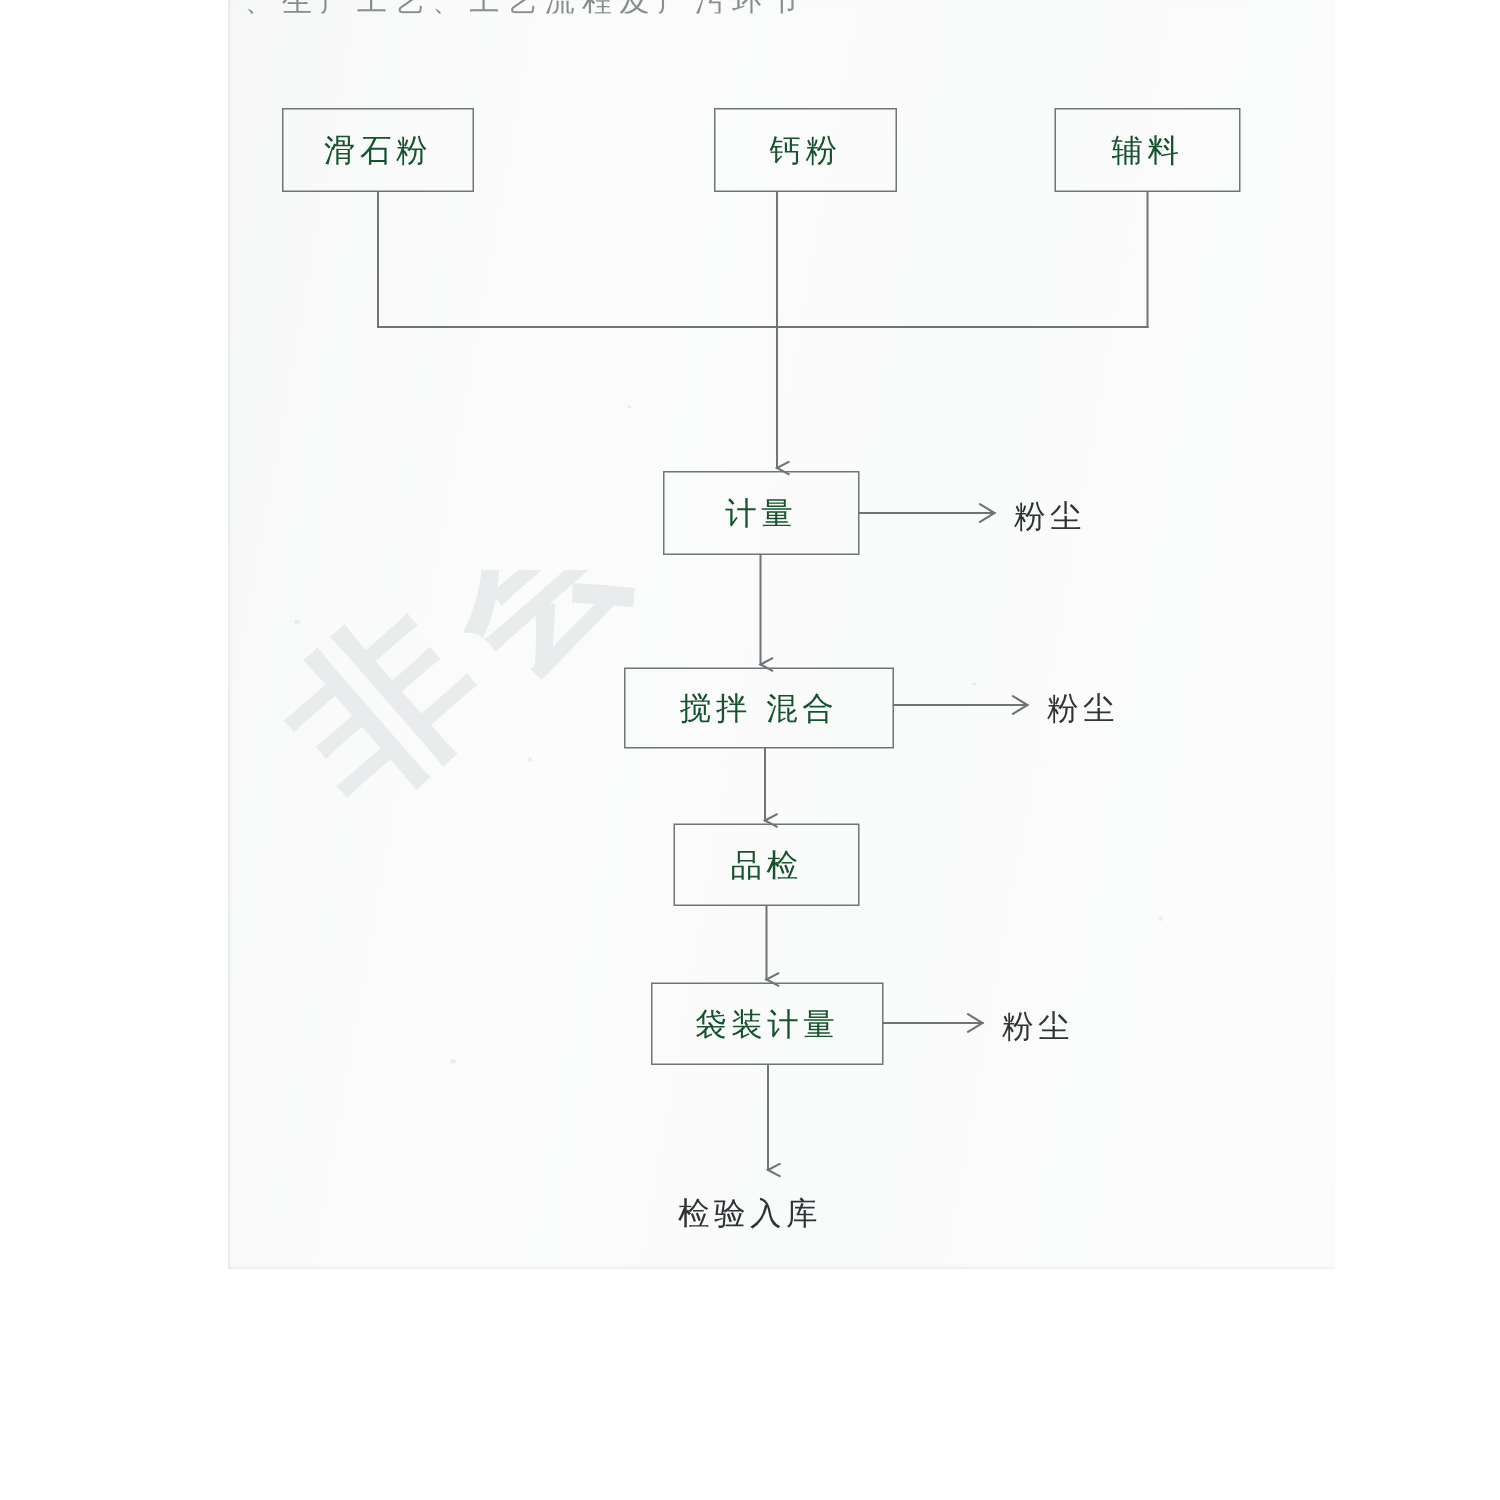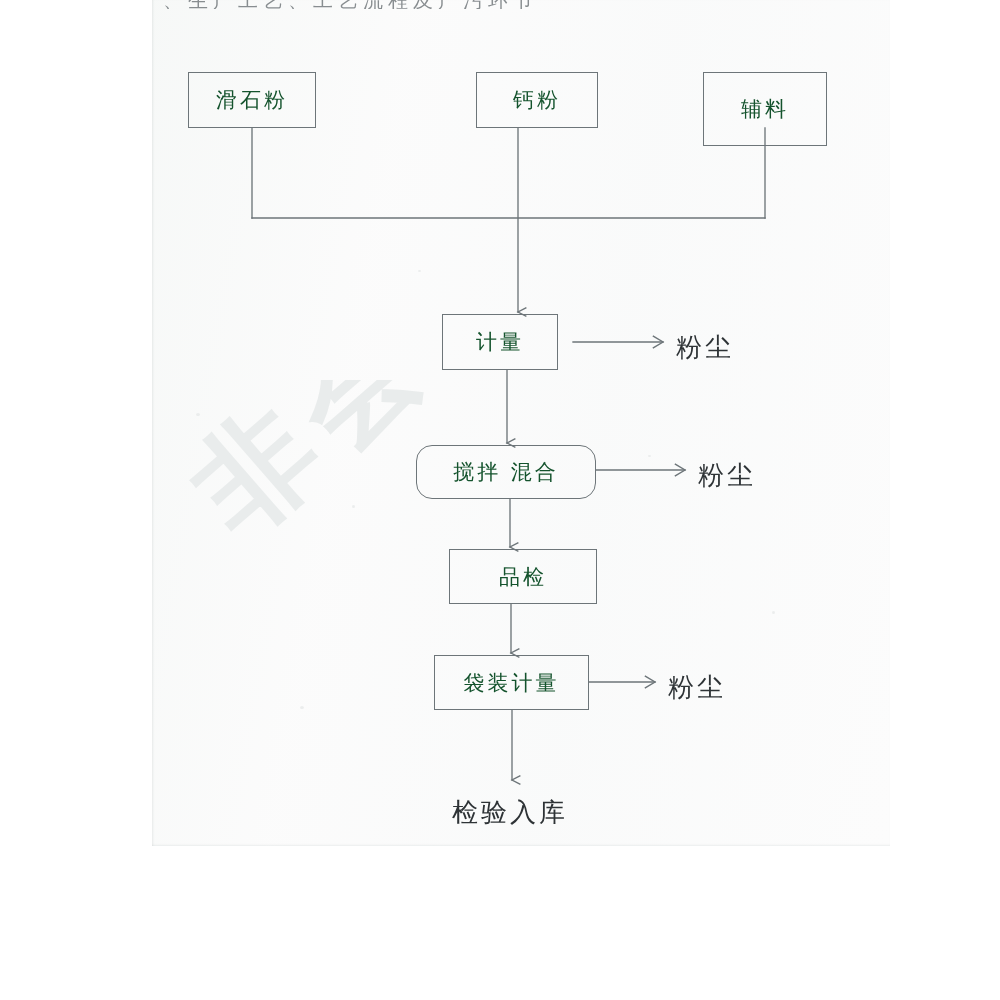--- a/index.html
+++ b/index.html
@@ -71,21 +71,21 @@
     font-size: 21px;
     letter-spacing: 3px;
     white-space: nowrap;
   }
   .node-box .node-label { display:block; }
 
   
   .plain-node {
     position: absolute;
     color: #2e3336;
-    font-size: 26px;
+    font-size: 21px;
     letter-spacing: 3px;
     white-space: nowrap;
   }
 
   
   #watermark {
     position: absolute;
     left: 150px;
     top: 380px;
     width: 640px;
@@ -159,30 +159,30 @@
     <path d="M589,682 L655,682" marker-end="url(#ah-right)"></path>
   </g>
 </svg>
 
 <div class="node-box" style="left: 188px; top: 72px; width: 128px; height: 56px;">
   <span class="node-label">滑石粉</span>
 </div>
 <div class="node-box" style="left: 476px; top: 72px; width: 122px; height: 56px;">
   <span class="node-label">钙粉</span>
 </div>
-<div class="node-box" style="left: 703px; top: 72px; width: 124px; height: 74px;">
+<div class="node-box" style="left: 703px; top: 72px; width: 124px; height: 56px;">
   <span class="node-label">辅料</span>
 </div>
-<div class="node-box" style="left: 442px; top: 314px; width: 116px; height: 56px; align-items: center;">
+<div class="node-box" style="left: 442px; top: 314px; width: 131px; height: 56px; align-items: center;">
   <span class="node-label">计量</span>
 </div>
-<div class="node-box" style="left: 416px; top: 445px; width: 180px; height: 54px; border-radius: 16px;">
+<div class="node-box" style="left: 416px; top: 445px; width: 180px; height: 54px;">
   <span class="node-label">搅拌   混合</span>
 </div>
-<div class="node-box" style="left: 449px; top: 549px; width: 148px; height: 55px;">
+<div class="node-box" style="left: 449px; top: 549px; width: 124px; height: 55px;">
   <span class="node-label">品检</span>
 </div>
 <div class="node-box" style="left: 434px; top: 655px; width: 155px; height: 55px; justify-content: center;">
   <span class="node-label">袋装计量</span>
 </div>
 
 <div class="plain-node" style="left: 452px; top: 795px;">检验入库</div>
 
 <div class="plain-node" style="left: 676px; top: 330px;">粉尘</div>
 <div class="plain-node" style="left: 698px; top: 458px;">粉尘</div>

